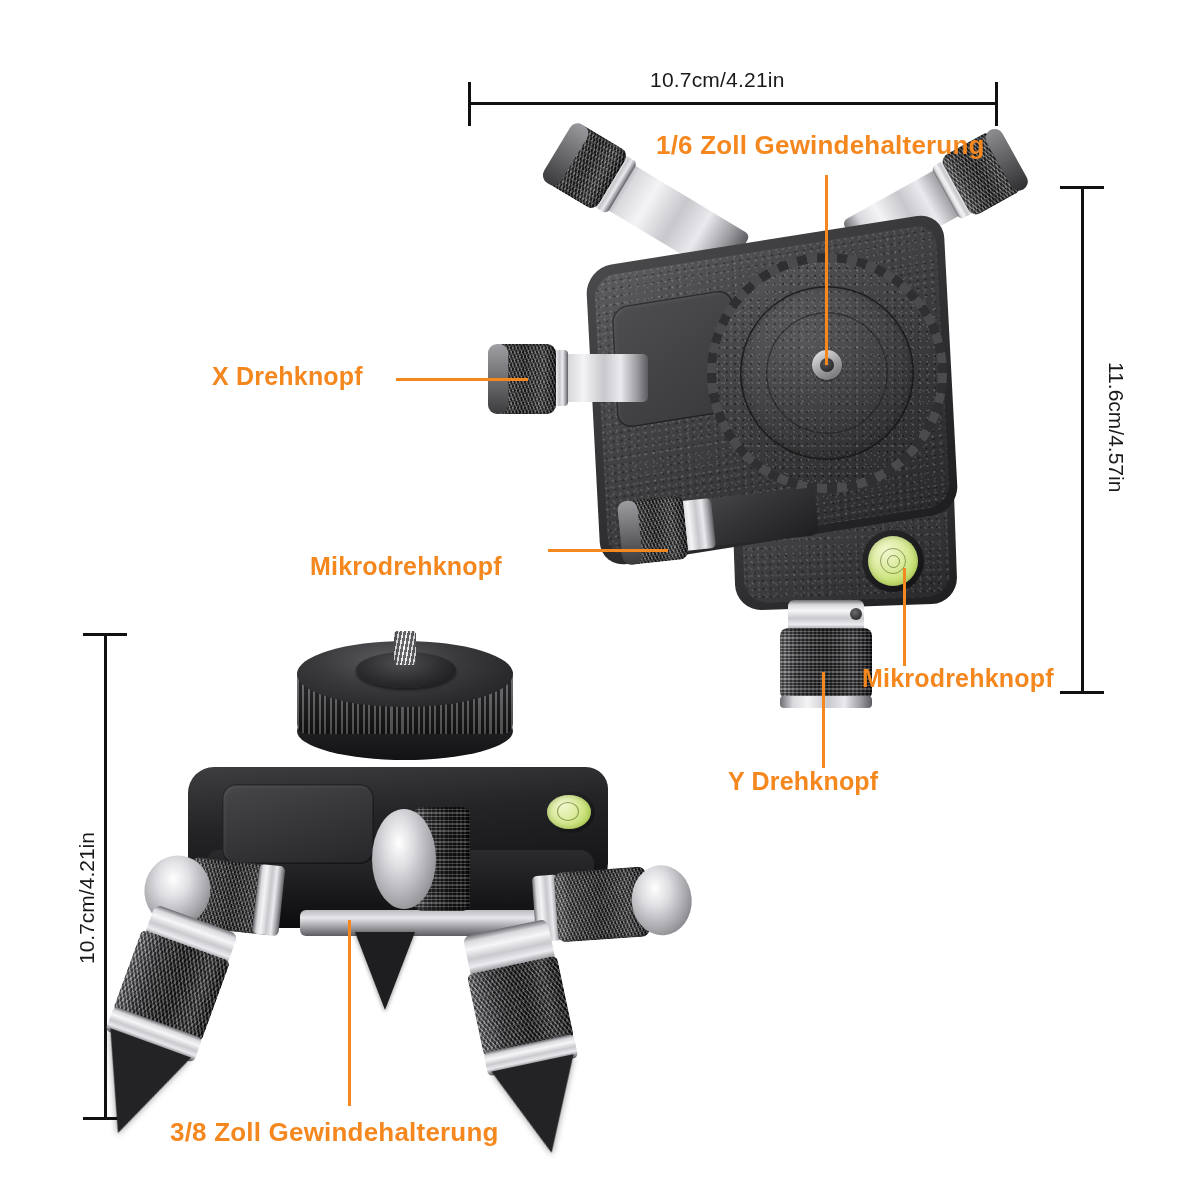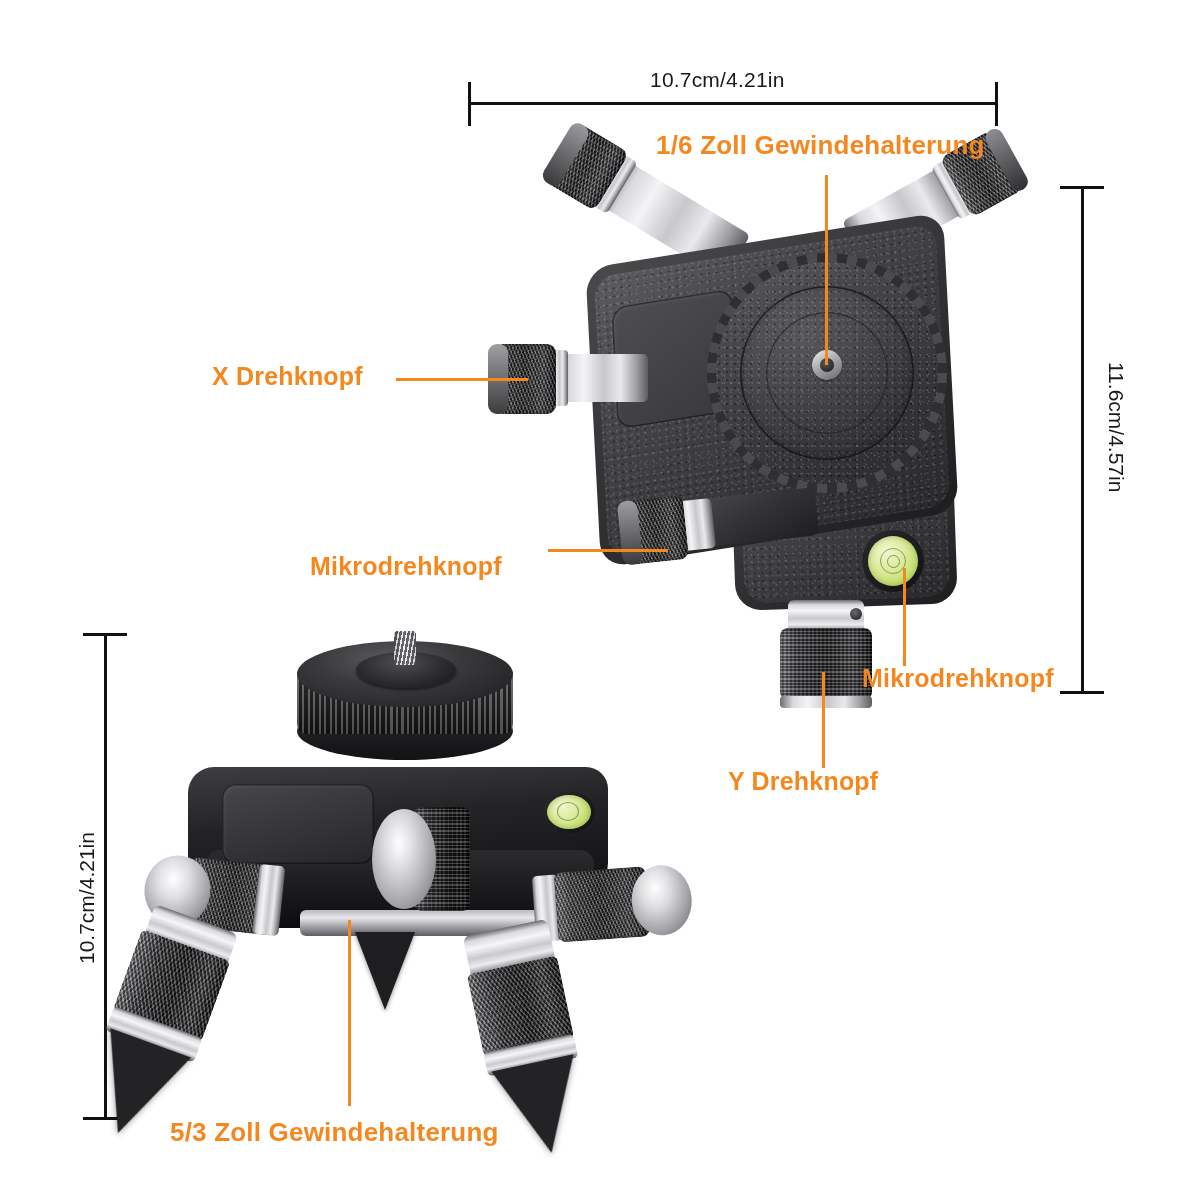--- a/index.html
+++ b/index.html
@@ -281,16 +281,16 @@
     <div class="lbl" style="left:862px;top:652px;">Mikrodrehknopf</div>
   </div>
 
   <div>
     <div class="lead lead-v" style="left:822px;top:660px;height:96px;"></div>
     <div class="lbl" style="left:728px;top:755px;">Y Drehknopf</div>
   </div>
 
   <div>
     <div class="lead lead-v" style="left:348px;top:908px;height:186px;"></div>
-    <div class="lbl big" style="left:170px;top:1105px;">5/3 Zoll Gewindehalterung</div>
+    <div class="lbl big" style="left:170px;top:1105px;">3/8 Zoll Gewindehalterung</div>
   </div>
 
 </div>
 
 </body></html>

